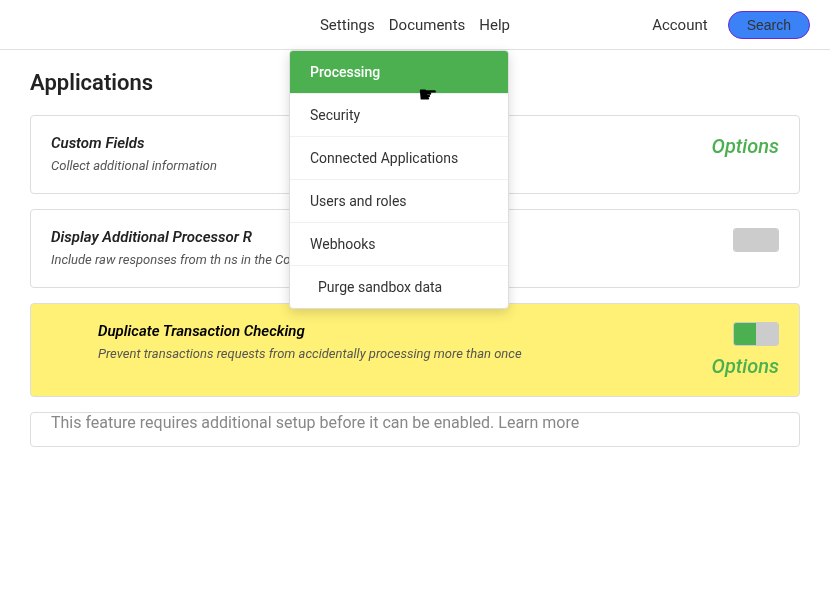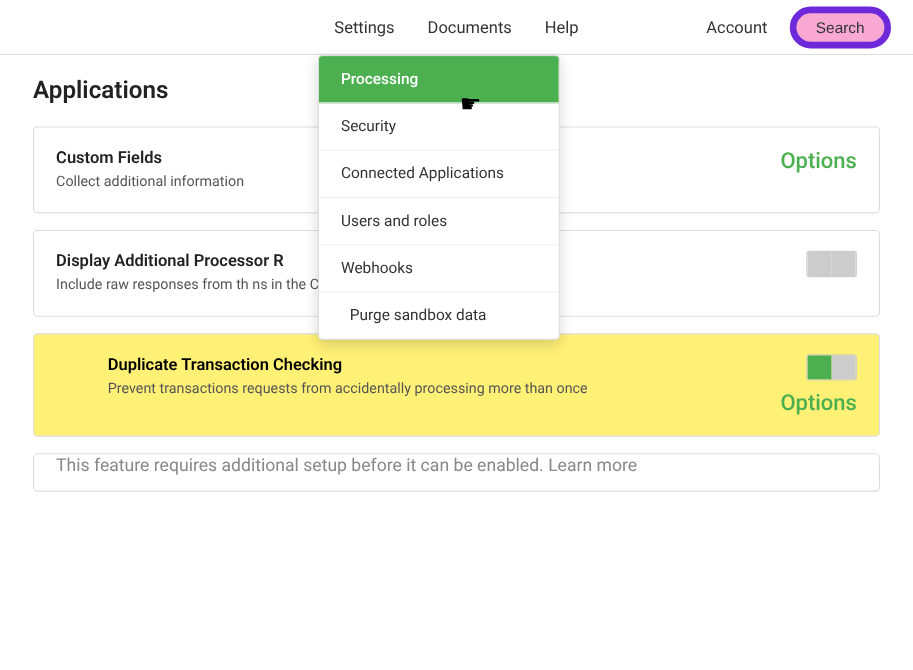--- a/index.html
+++ b/index.html
@@ -19,48 +19,48 @@
       justify-content: center;
       height: 50px;
       border-bottom: 1px solid #e0e0e0;
       position: relative;
       background: #fff;
       z-index: 10;
     }
     .nav-items {
       display: flex;
       align-items: center;
-      gap: 30px;
+      gap: 14px;
     }
     .nav-item {
       font-size: 15px;
       color: #333;
       cursor: pointer;
       padding: 5px 0;
     }
     .nav-right {
       position: absolute;
       right: 20px;
       display: flex;
       align-items: center;
       gap: 20px;
     }
     .nav-account {
       font-size: 15px;
       color: #333;
       cursor: pointer;
     }
     .nav-search-btn {
-      border: 6px solid #6d28d9;
+      border: 1px solid #6d28d9;
       border-radius: 20px;
       padding: 5px 18px;
       font-size: 14px;
       color: #333;
       cursor: pointer;
-      background: #f9a8d4;
+      background: #3b82f6;
     }
 
     
     .dropdown-wrapper {
       position: absolute;
       top: 50px;
       left: 258px;
       z-index: 100;
     }
     .dropdown-menu {
@@ -116,20 +116,21 @@
     }
     .settings-section.highlighted {
       background: #FFF176;
       border-color: #ddd;
       padding-left: 47px;
     }
     .section-inner {
       padding: 18px 20px;
       display: flex;
       align-items: flex-start;
+      font-style: italic;
     }
     .section-text { flex: 1; }
     .section-title {
       font-size: 15px;
       font-weight: 600;
       color: #222;
       margin-bottom: 5px;
     }
     .section-title.highlighted-text { color: #000; }
     .section-desc {

